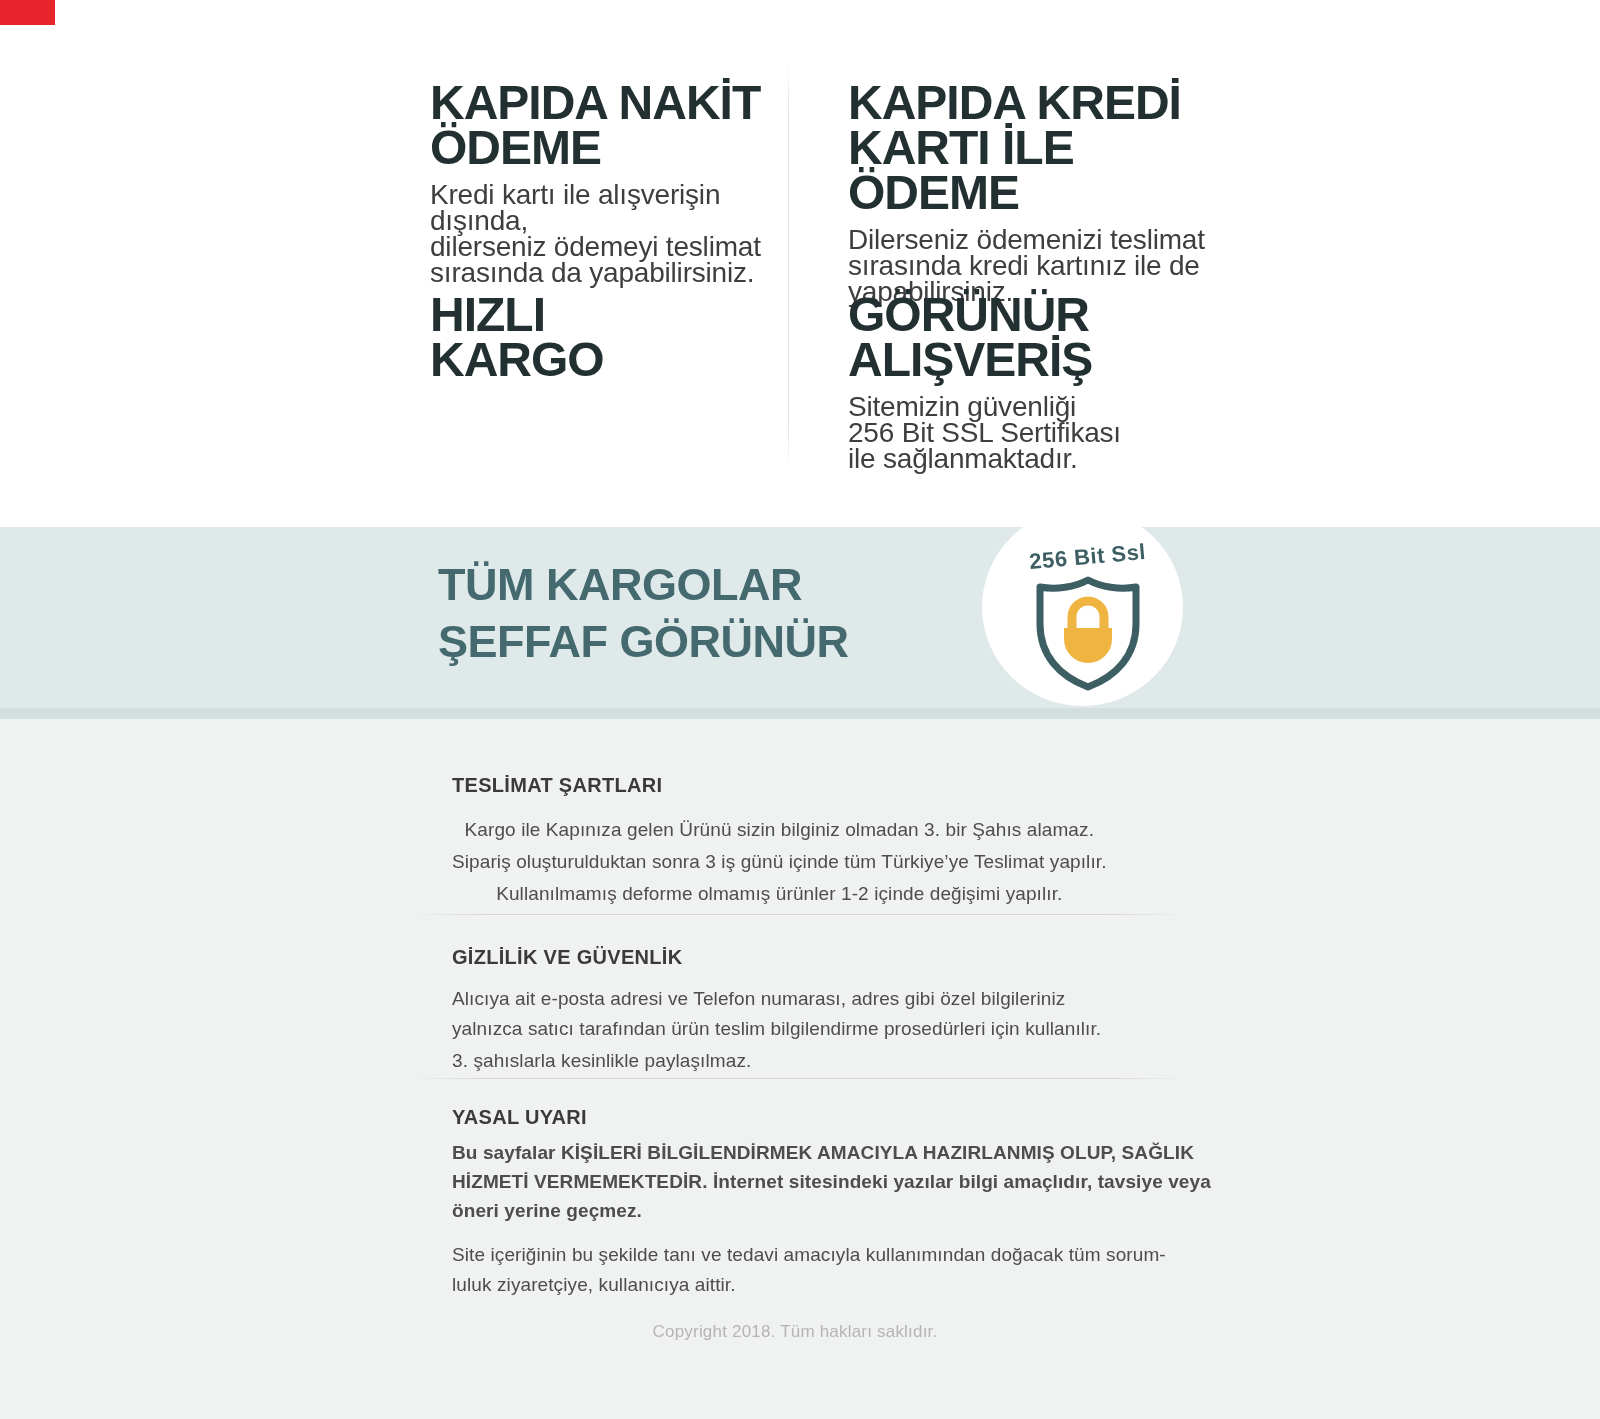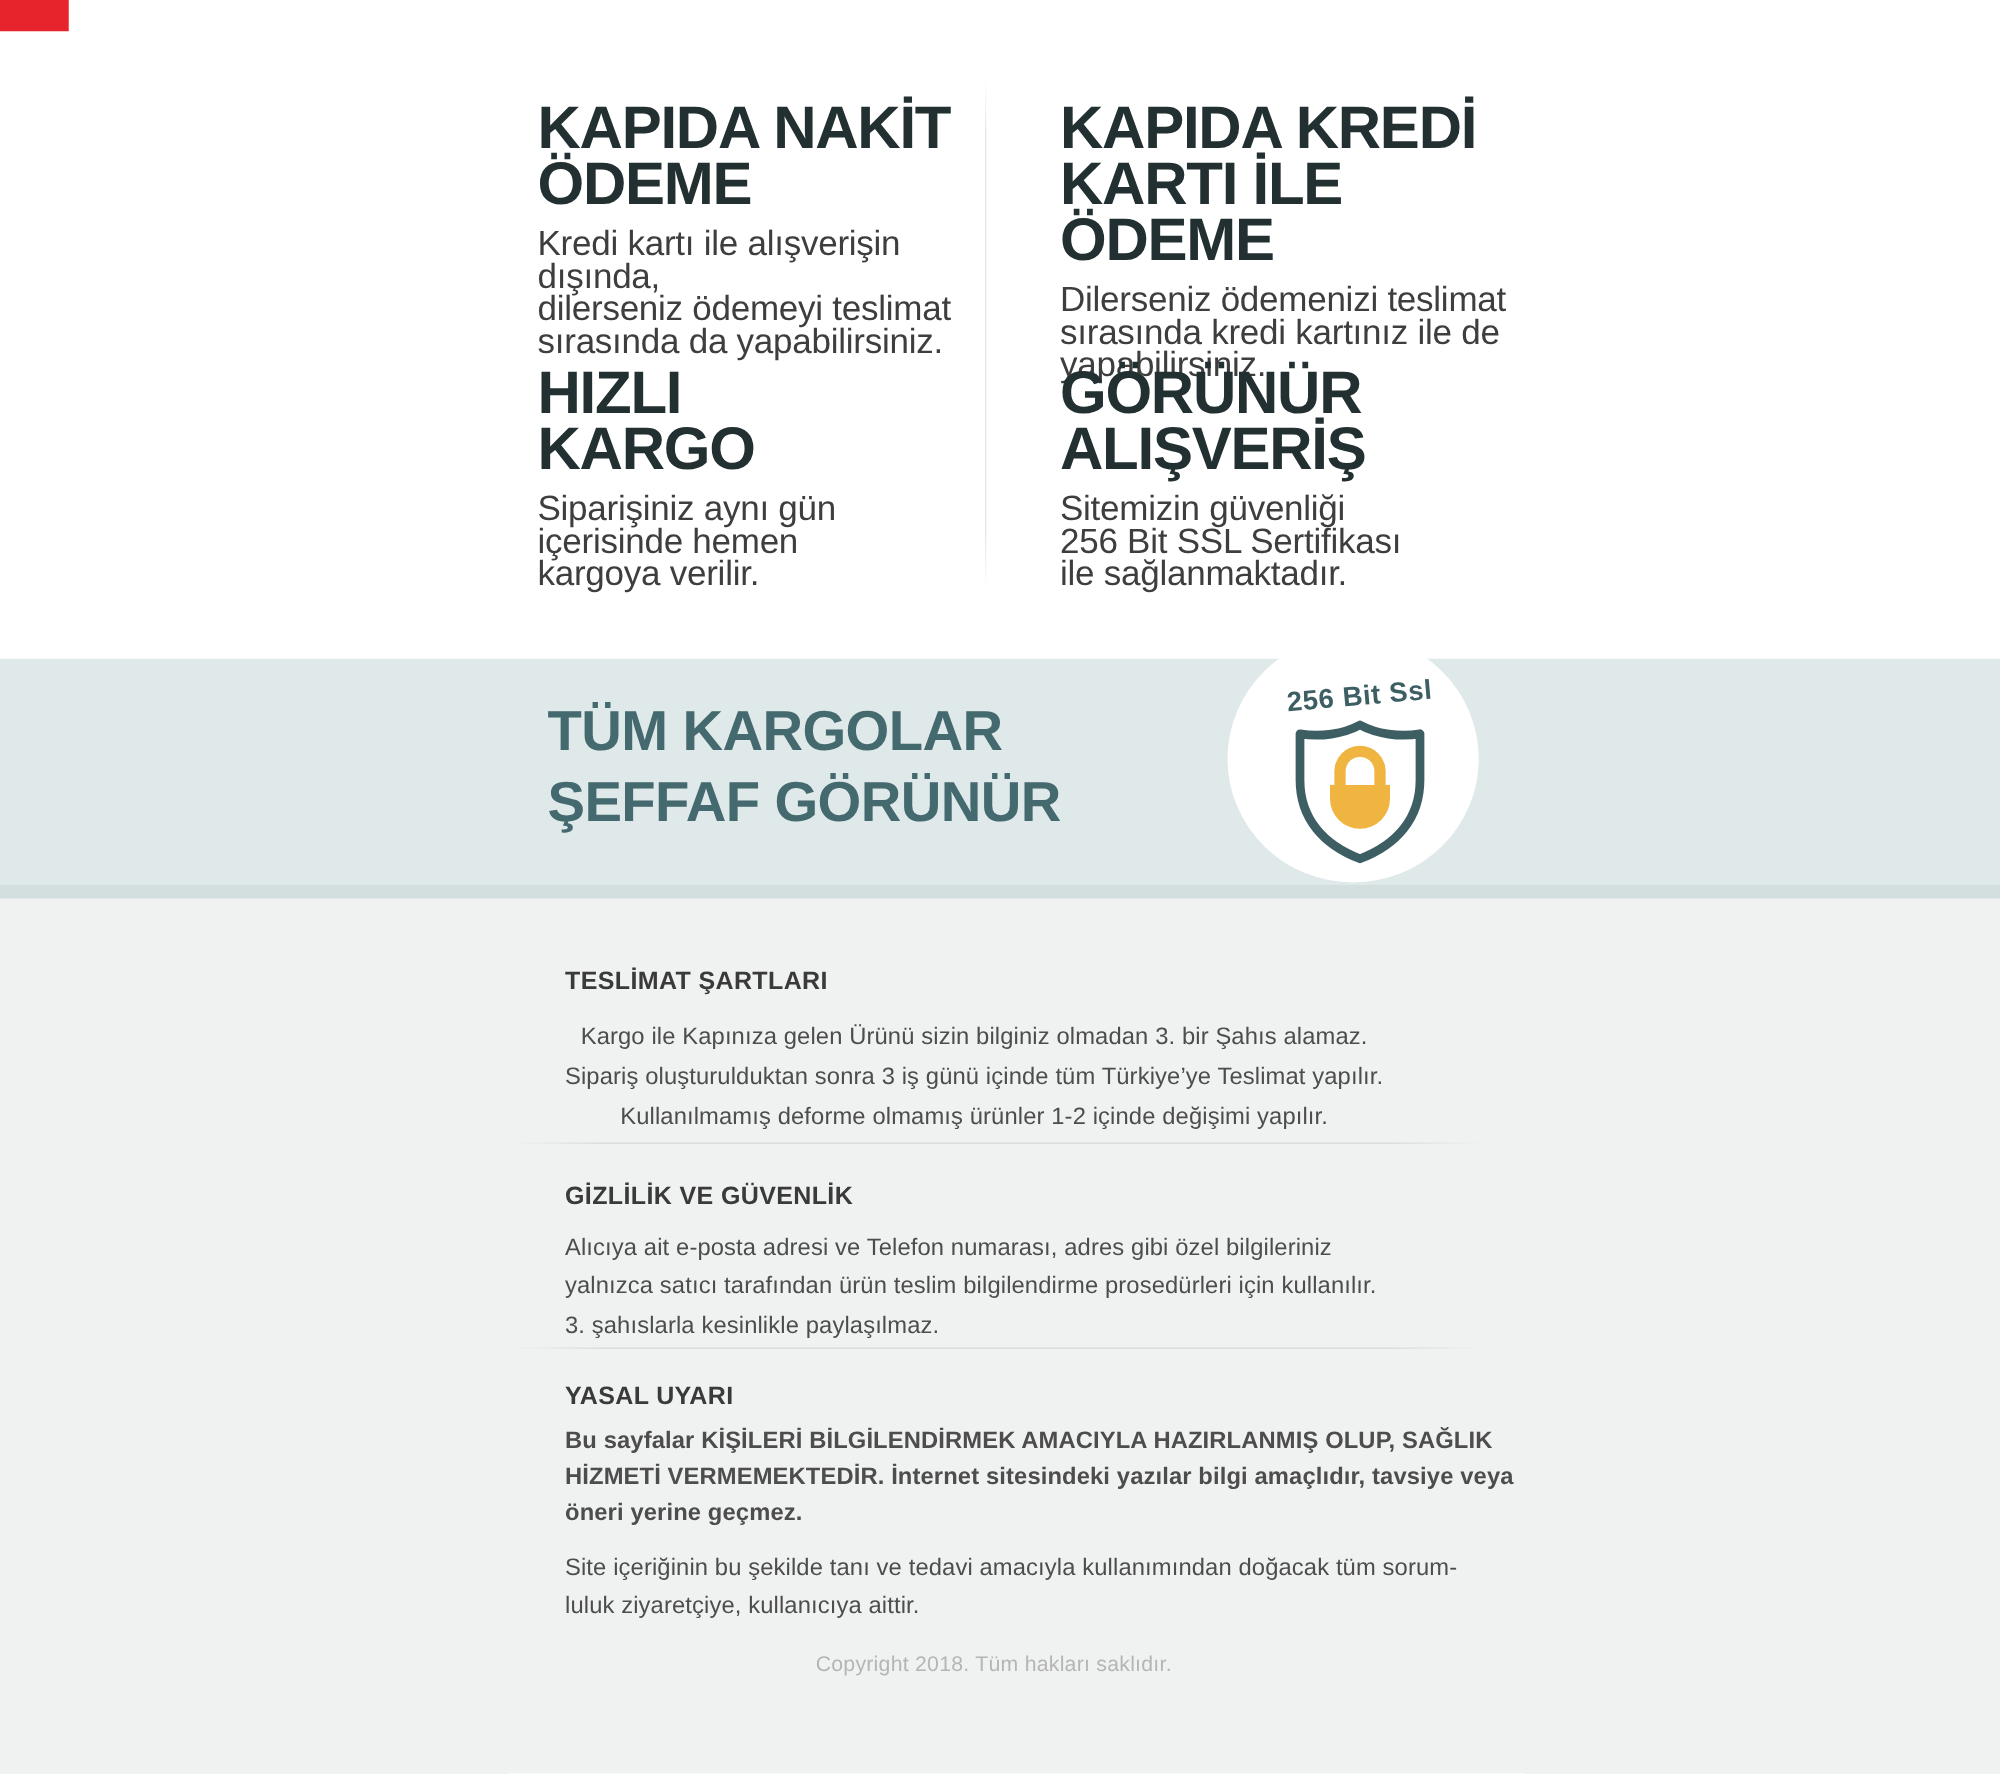--- a/index.html
+++ b/index.html
@@ -101,25 +101,20 @@
         <span class="ln">sırasında kredi kartınız ile de</span>
         <span class="ln">yapabilirsiniz.</span>
       </p>
     </article>
 
     <article class="feature f3">
       <h2 class="f-title">
         <span class="ln">HIZLI</span>
         <span class="ln">KARGO</span>
       </h2>
-      <p class="f-body">
-        <span class="ln">Siparişiniz aynı gün</span>
-        <span class="ln">içerisinde hemen</span>
-        <span class="ln">kargoya verilir.</span>
-      </p>
     </article>
 
     <article class="feature f4">
       <h2 class="f-title">
         <span class="ln">GÖRÜNÜR</span>
         <span class="ln">ALIŞVERİŞ</span>
       </h2>
       <p class="f-body">
         <span class="ln">Sitemizin güvenliği</span>
         <span class="ln">256 Bit SSL Sertifikası</span>

